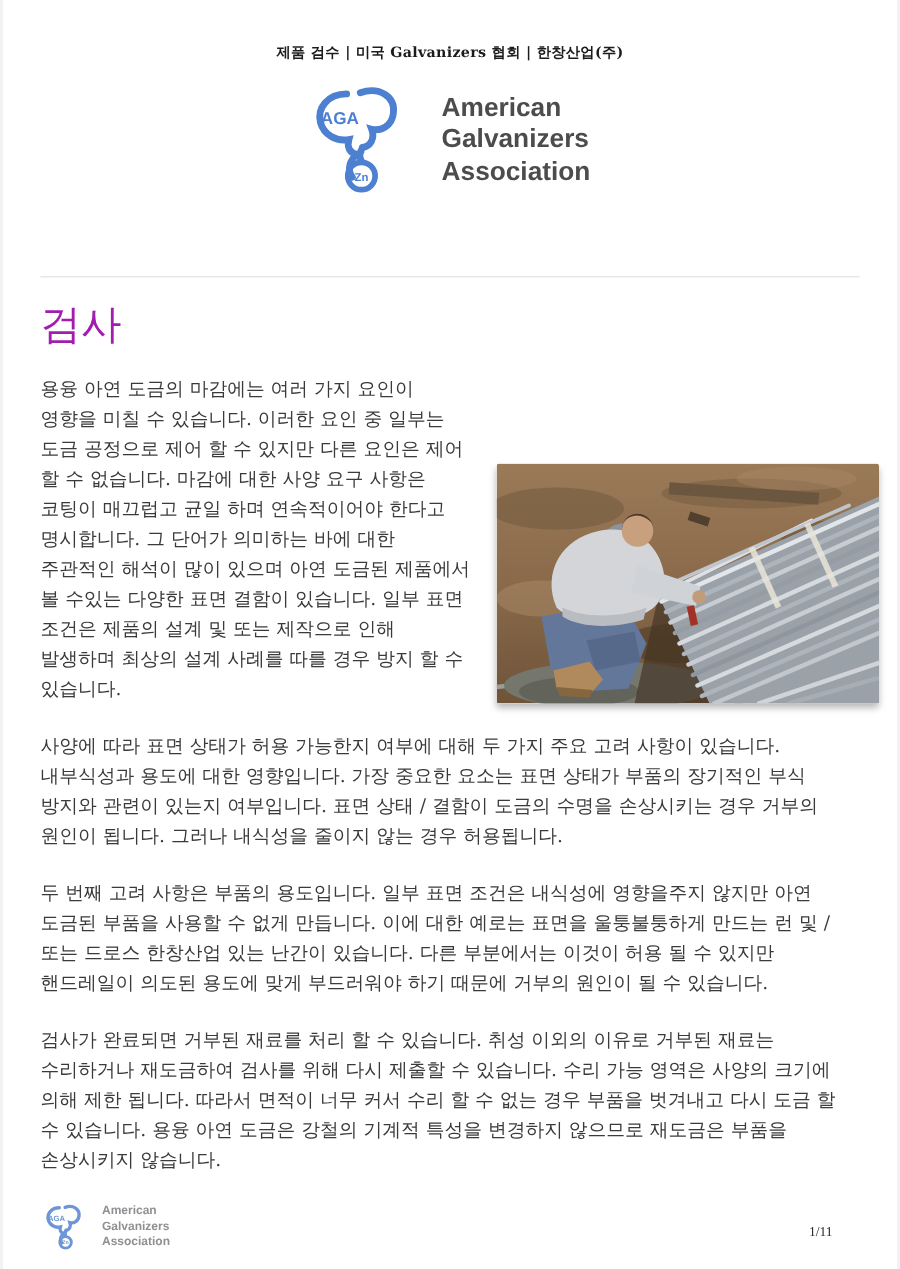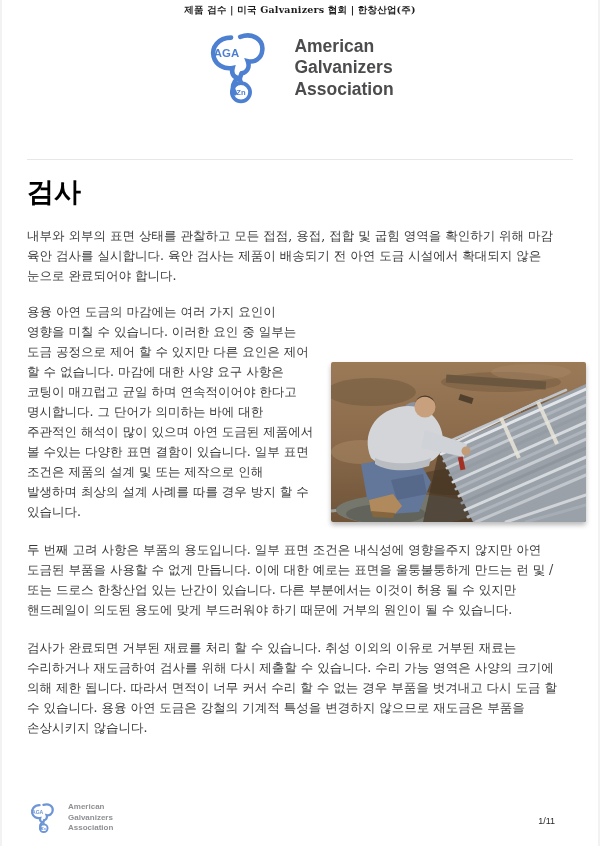--- a/index.html
+++ b/index.html
@@ -1,60 +1,60 @@
 <!DOCTYPE html>
 <html><head>
 <meta charset="utf-8">
 <style>
   html,body{margin:0;padding:0;background:#f2f2f2;}
   .page{
     position:relative; width:596px; height:846px; margin:0 auto;
     background:#ffffff; box-sizing:border-box;
-    padding:4px 25px 0 25px; overflow:hidden;
+    padding:29px 25px 0 25px; overflow:hidden;
     font-family:"DejaVu Serif","Liberation Serif",serif;
     color:#3a3a3a;
   }
   .doc-header-line{
     text-align:center; font-size:9.5px; font-weight:bold; color:#1c1c1c;
     letter-spacing:.2px;
   }
   .logo-block{
     display:flex; justify-content:center; align-items:center;
     gap:12px; margin-top:8px; height:86px;
   }
   .logo-name{
     font-family:"Liberation Sans","DejaVu Sans",sans-serif;
     font-size:17.5px; line-height:1.22; color:#4c4c4e; font-weight:700;
   }
   .divider{
     border:none; border-top:1px solid #e7e7e7; margin:48px 0 0 0;
   }
   h1.doc-title{
-    margin:16px 0 0 0; font-size:27px; line-height:1.2; font-weight:bold;
-    color:#000000; font-family:"DejaVu Serif","Liberation Serif",serif;
+    margin:16px 0 0 0; font-size:27px; line-height:1.2; font-weight:normal;
+    color:#a21caf; font-family:"DejaVu Serif","Liberation Serif",serif;
   }
   p.para{
     margin:18px 0 0 0; font-size:12.5px; line-height:20px; color:#3a3a3a;
     text-align:left; word-break:keep-all;
   }
   .media-row{ display:flex; margin-top:16px; gap:16px; align-items:flex-end; }
   .media-row .col{ width:288px; flex:0 0 288px; margin:0; }
   .photo{
     width:255px; height:160px; flex:0 0 255px; border-radius:2px;
     box-shadow:0 3px 5px rgba(0,0,0,.28); overflow:hidden;
   }
   .photo svg{ display:block; }
   .doc-footer{
     position:absolute; left:25px; right:25px; bottom:10px; height:46px;
   }
   .footer-logo{ position:absolute; left:2px; bottom:2px; display:flex; gap:7px; align-items:center; }
   .footer-logo .logo-name{ font-size:8px; line-height:1.3; color:#8f9093; }
   .page-number{
     position:absolute; right:18px; bottom:10px; font-size:9px; color:#2a2a2a;
-    font-family:Liberation Sans, sans-serif;
+    font-family:Liberation Serif, serif;
   }
 </style>
 </head>
 <body>
 
 <div class="page">
 
   <div class="doc-header-line">제품 검수 | 미국 Galvanizers 협회 | 한창산업(주)</div>
 
   <div class="logo-block">
@@ -72,21 +72,20 @@
       <div>American</div>
       <div>Galvanizers</div>
       <div>Association</div>
     </div>
   </div>
 
   <hr class="divider">
 
   <h1 class="doc-title">검사</h1>
 
-  <p class="para">내부와 외부의 표면 상태를 관찰하고 모든 접점, 용접, 접합 및 굽힘 영역을 확인하기 위해 마감 육안 검사를 실시합니다. 육안 검사는 제품이 배송되기 전 아연 도금 시설에서 확대되지 않은 눈으로 완료되어야 합니다.</p>
 
   <div class="media-row">
     <p class="para col">용융 아연 도금의 마감에는 여러 가지 요인이 영향을 미칠 수 있습니다. 이러한 요인 중 일부는 도금 공정으로 제어 할 수 있지만 다른 요인은 제어 할 수 없습니다. 마감에 대한 사양 요구 사항은 코팅이 매끄럽고 균일 하며 연속적이어야 한다고 명시합니다. 그 단어가 의미하는 바에 대한 주관적인 해석이 많이 있으며 아연 도금된 제품에서 볼 수있는 다양한 표면 결함이 있습니다. 일부 표면 조건은 제품의 설계 및 또는 제작으로 인해  발생하며 최상의 설계 사례를 따를 경우 방지 할 수 있습니다.</p>
 
     <div class="photo">
       <svg width="255" height="160" viewBox="0 0 255 160">
         <defs>
           <linearGradient id="dirt" x1="0" y1="0" x2="0" y2="1">
             <stop offset="0" stop-color="#9a7a57"></stop>
             <stop offset="0.5" stop-color="#8a6a4a"></stop>
@@ -152,20 +151,21 @@
         <circle cx="135" cy="89" r="4.5" fill="#c29b78"></circle>
 
         <rect x="128" y="95" width="5" height="13" fill="#a33226" transform="rotate(-12 130 101)"></rect>
 
         <circle cx="94" cy="45" r="10.5" fill="#c9a07e"></circle>
         <path d="M83.5,44 A10.5,10.5 0 0 1 104.5,44 L104,40 Q94,30 84.5,39 Z" fill="#4f3b2c"></path>
       </svg>
     </div>
   </div>
 
+  <p class="para">사양에 따라 표면 상태가 허용 가능한지 여부에 대해 두 가지 주요 고려 사항이 있습니다. 내부식성과 용도에 대한 영향입니다. 가장 중요한 요소는 표면 상태가 부품의 장기적인 부식 방지와 관련이 있는지 여부입니다. 표면 상태 / 결함이 도금의 수명을 손상시키는 경우 거부의 원인이 됩니다. 그러나 내식성을 줄이지 않는 경우 허용됩니다.</p>
   <p class="para">두 번째 고려 사항은 부품의 용도입니다. 일부 표면 조건은 내식성에 영향을주지 않지만 아연 도금된 부품을 사용할 수 없게 만듭니다. 이에 대한 예로는 표면을 울퉁불퉁하게 만드는 런 및 / 또는 드로스 한창산업 있는 난간이 있습니다. 다른 부분에서는 이것이 허용 될 수 있지만 핸드레일이 의도된 용도에 맞게 부드러워야 하기 때문에 거부의 원인이 될 수 있습니다.</p>
   <p class="para">검사가 완료되면 거부된 재료를 처리 할 수 있습니다. 취성 이외의 이유로 거부된 재료는 수리하거나 재도금하여 검사를 위해 다시 제출할 수 있습니다. 수리 가능 영역은 사양의 크기에 의해 제한 됩니다. 따라서 면적이 너무 커서 수리 할 수 없는 경우 부품을 벗겨내고 다시 도금 할 수 있습니다. 용융 아연 도금은 강철의 기계적 특성을 변경하지 않으므로 재도금은 부품을  손상시키지 않습니다.</p>
 
   <div class="doc-footer">
     <div class="footer-logo">
       <svg width="32" height="32" viewBox="0 0 100 100">
         <g stroke="#6e95d6" stroke-width="7" fill="none" stroke-linecap="round">
           <path d="M33 10 C16 10 7 23 10 35 C13 46 24 52 35 50 C33 57 36 62 42 63 C36 68 33 76 38 83"></path>
           <path d="M45 9 C62 3 76 13 74 27 C73 38 63 43 55 41 C58 49 54 56 47 57"></path>
           <path d="M47 57 C44 62 44 66 46 69"></path>

